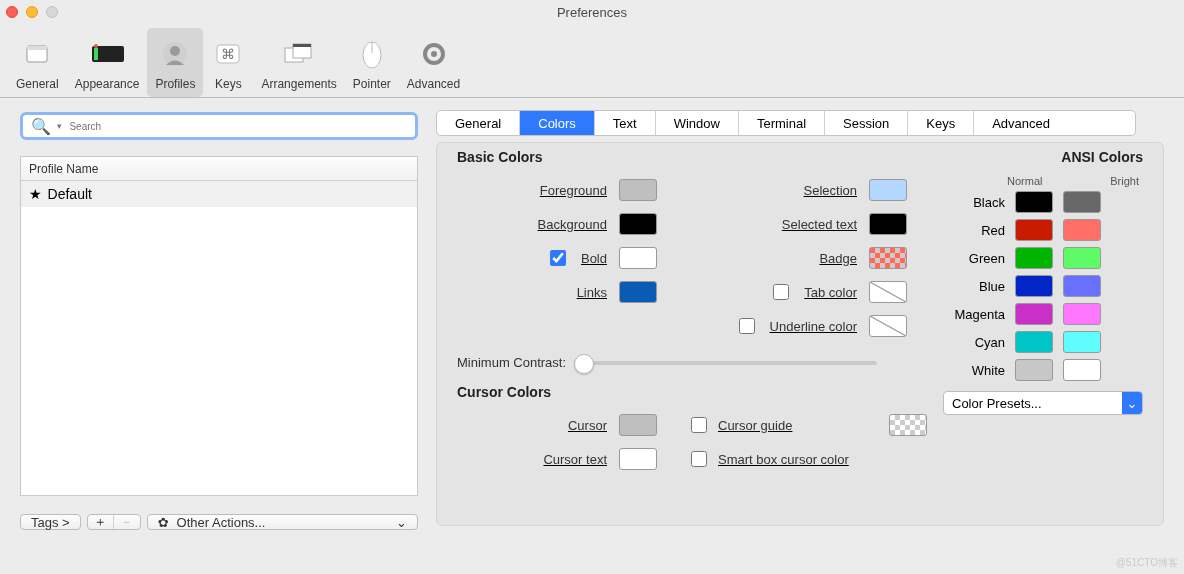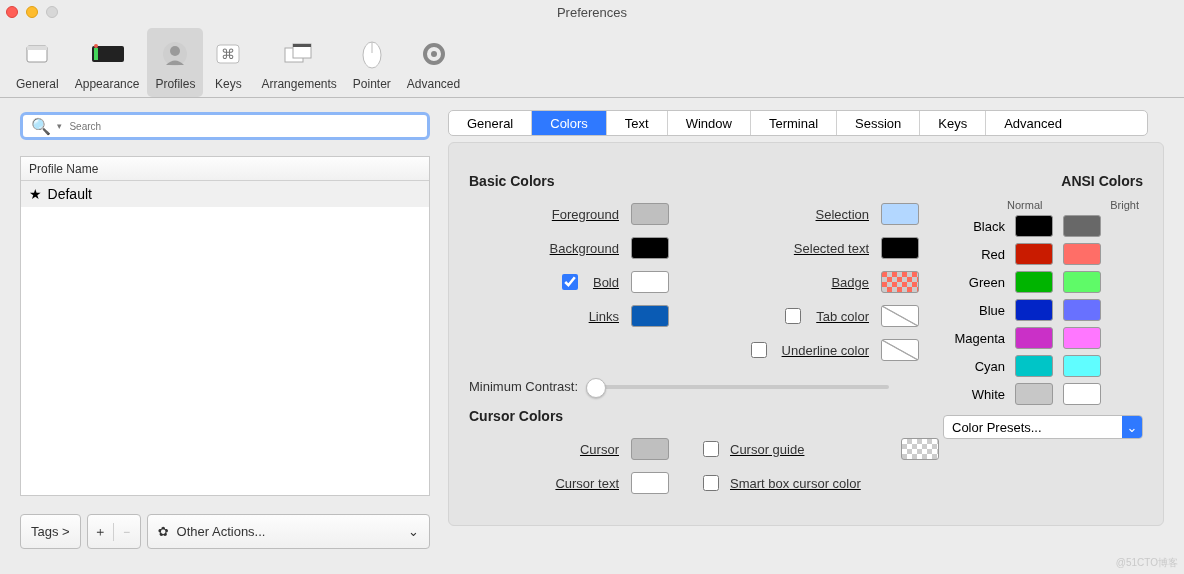--- a/index.html
+++ b/index.html
@@ -19,32 +19,32 @@
   .toolbtn .tlabel { font-size: 12px; color: #3a3a3a; }
   .content { display: flex; height: calc(574px - 24px - 74px); }
   .left { width: 440px; padding: 14px 8px 8px 20px; display: flex; flex-direction: column; }
   .search { height: 28px; border: 3px solid #8db7f7; border-radius: 6px; background: #fff; display: flex; align-items: center; padding: 0 8px; gap: 6px; }
   .search input { border: none; outline: none; flex: 1; font-size: 10px; color: #777; background: transparent; }
   .profiletable { margin-top: 16px; border: 1px solid #c9c9c9; background: #fff; height: 340px; display:flex; flex-direction:column;}
   .ptheader { height: 24px; background: linear-gradient(#fdfdfd,#f1f1f1); border-bottom: 1px solid #d0d0d0; padding: 0 8px; font-size: 12px; color:#333; display:flex; align-items:center;}
   .ptrow { height: 26px; display:flex; align-items:center; gap:6px; padding:0 8px; font-size:14px; background:#f0f0f0;}
   .ptrow .star { font-size: 14px; }
   .bottombar { display:flex; gap:6px; margin-top:18px;}
-  .segbtn, .segbtn2 { height:35px; border:1px solid #bdbdbd; background:linear-gradient(#fdfdfd,#f0f0f0); border-radius:4px; display:flex; align-items:center; font-size:13px; color:#333; }
+  .segbtn, .segbtn2 { height:16px; border:1px solid #bdbdbd; background:linear-gradient(#fdfdfd,#f0f0f0); border-radius:4px; display:flex; align-items:center; font-size:13px; color:#333; }
   .segbtn { padding:0 10px; }
   .plusminus { display:flex; }
   .plusminus span { width:26px; display:flex; align-items:center; justify-content:center; }
   .plusminus span:first-child { border-right:1px solid #d0d0d0;}
   .actions { flex:1; padding:0 10px; gap:8px; justify-content:space-between;}
   .right { flex:1; padding: 12px 20px 12px 10px; }
   .tabbar { display:flex; background:#fff; border:1px solid #c4c4c4; border-radius:5px; height:26px; overflow:hidden; width:700px;}
   .tab { flex:0 0 auto; padding:0 18px; display:flex; align-items:center; font-size:13px; border-right:1px solid #d0d0d0; cursor:default;}
   .tab:last-child{border-right:none;}
   .tab.active { background:#2f79ff; color:#fff; }
-  .panel { background:#e4e4e4; border:1px solid #d4d4d4; border-radius:6px; margin-top:6px; padding:30px 20px 20px 20px; height:384px; display:flex; gap:4px;}
+  .panel { background:#e4e4e4; border:1px solid #d4d4d4; border-radius:6px; margin-top:6px; padding:6px 20px 20px 20px; height:384px; display:flex; gap:16px;}
   .colsection { flex:1;}
   h4 { margin:0 0 10px 0; font-size:14px; font-weight:600; color:#222;}
   .row { display:flex; align-items:center; justify-content:flex-end; gap:12px; height:30px; margin-bottom:4px; font-size:13px; color:#333;}
   .row .lbl { text-align:right; }
   .swatch { width:38px; height:22px; border:1px solid #9a9a9a; border-radius:3px;}
   .checker { background-image: linear-gradient(45deg,#ccc 25%,transparent 25%),linear-gradient(-45deg,#ccc 25%,transparent 25%),linear-gradient(45deg,transparent 75%,#ccc 75%),linear-gradient(-45deg,transparent 75%,#ccc 75%); background-size:10px 10px; background-position:0 0,0 5px,5px -5px,-5px 0; background-color:#fff;}
   .diag { background: linear-gradient(to top right, transparent 47%, #aaa 49%, #aaa 51%, transparent 53%), #fff;}
   input[type=checkbox]{ width:16px; height:16px; accent-color:#2f79ff;}
   .slider { flex:1; height:4px; background:#c9c9c9; border-radius:2px; position:relative; margin-left:8px;}
   .slider::before{content:""; position:absolute; left:0; top:-7px; width:18px; height:18px; background:#fff; border:1px solid #bbb; border-radius:50%; box-shadow:0 1px 2px rgba(0,0,0,.2);}

